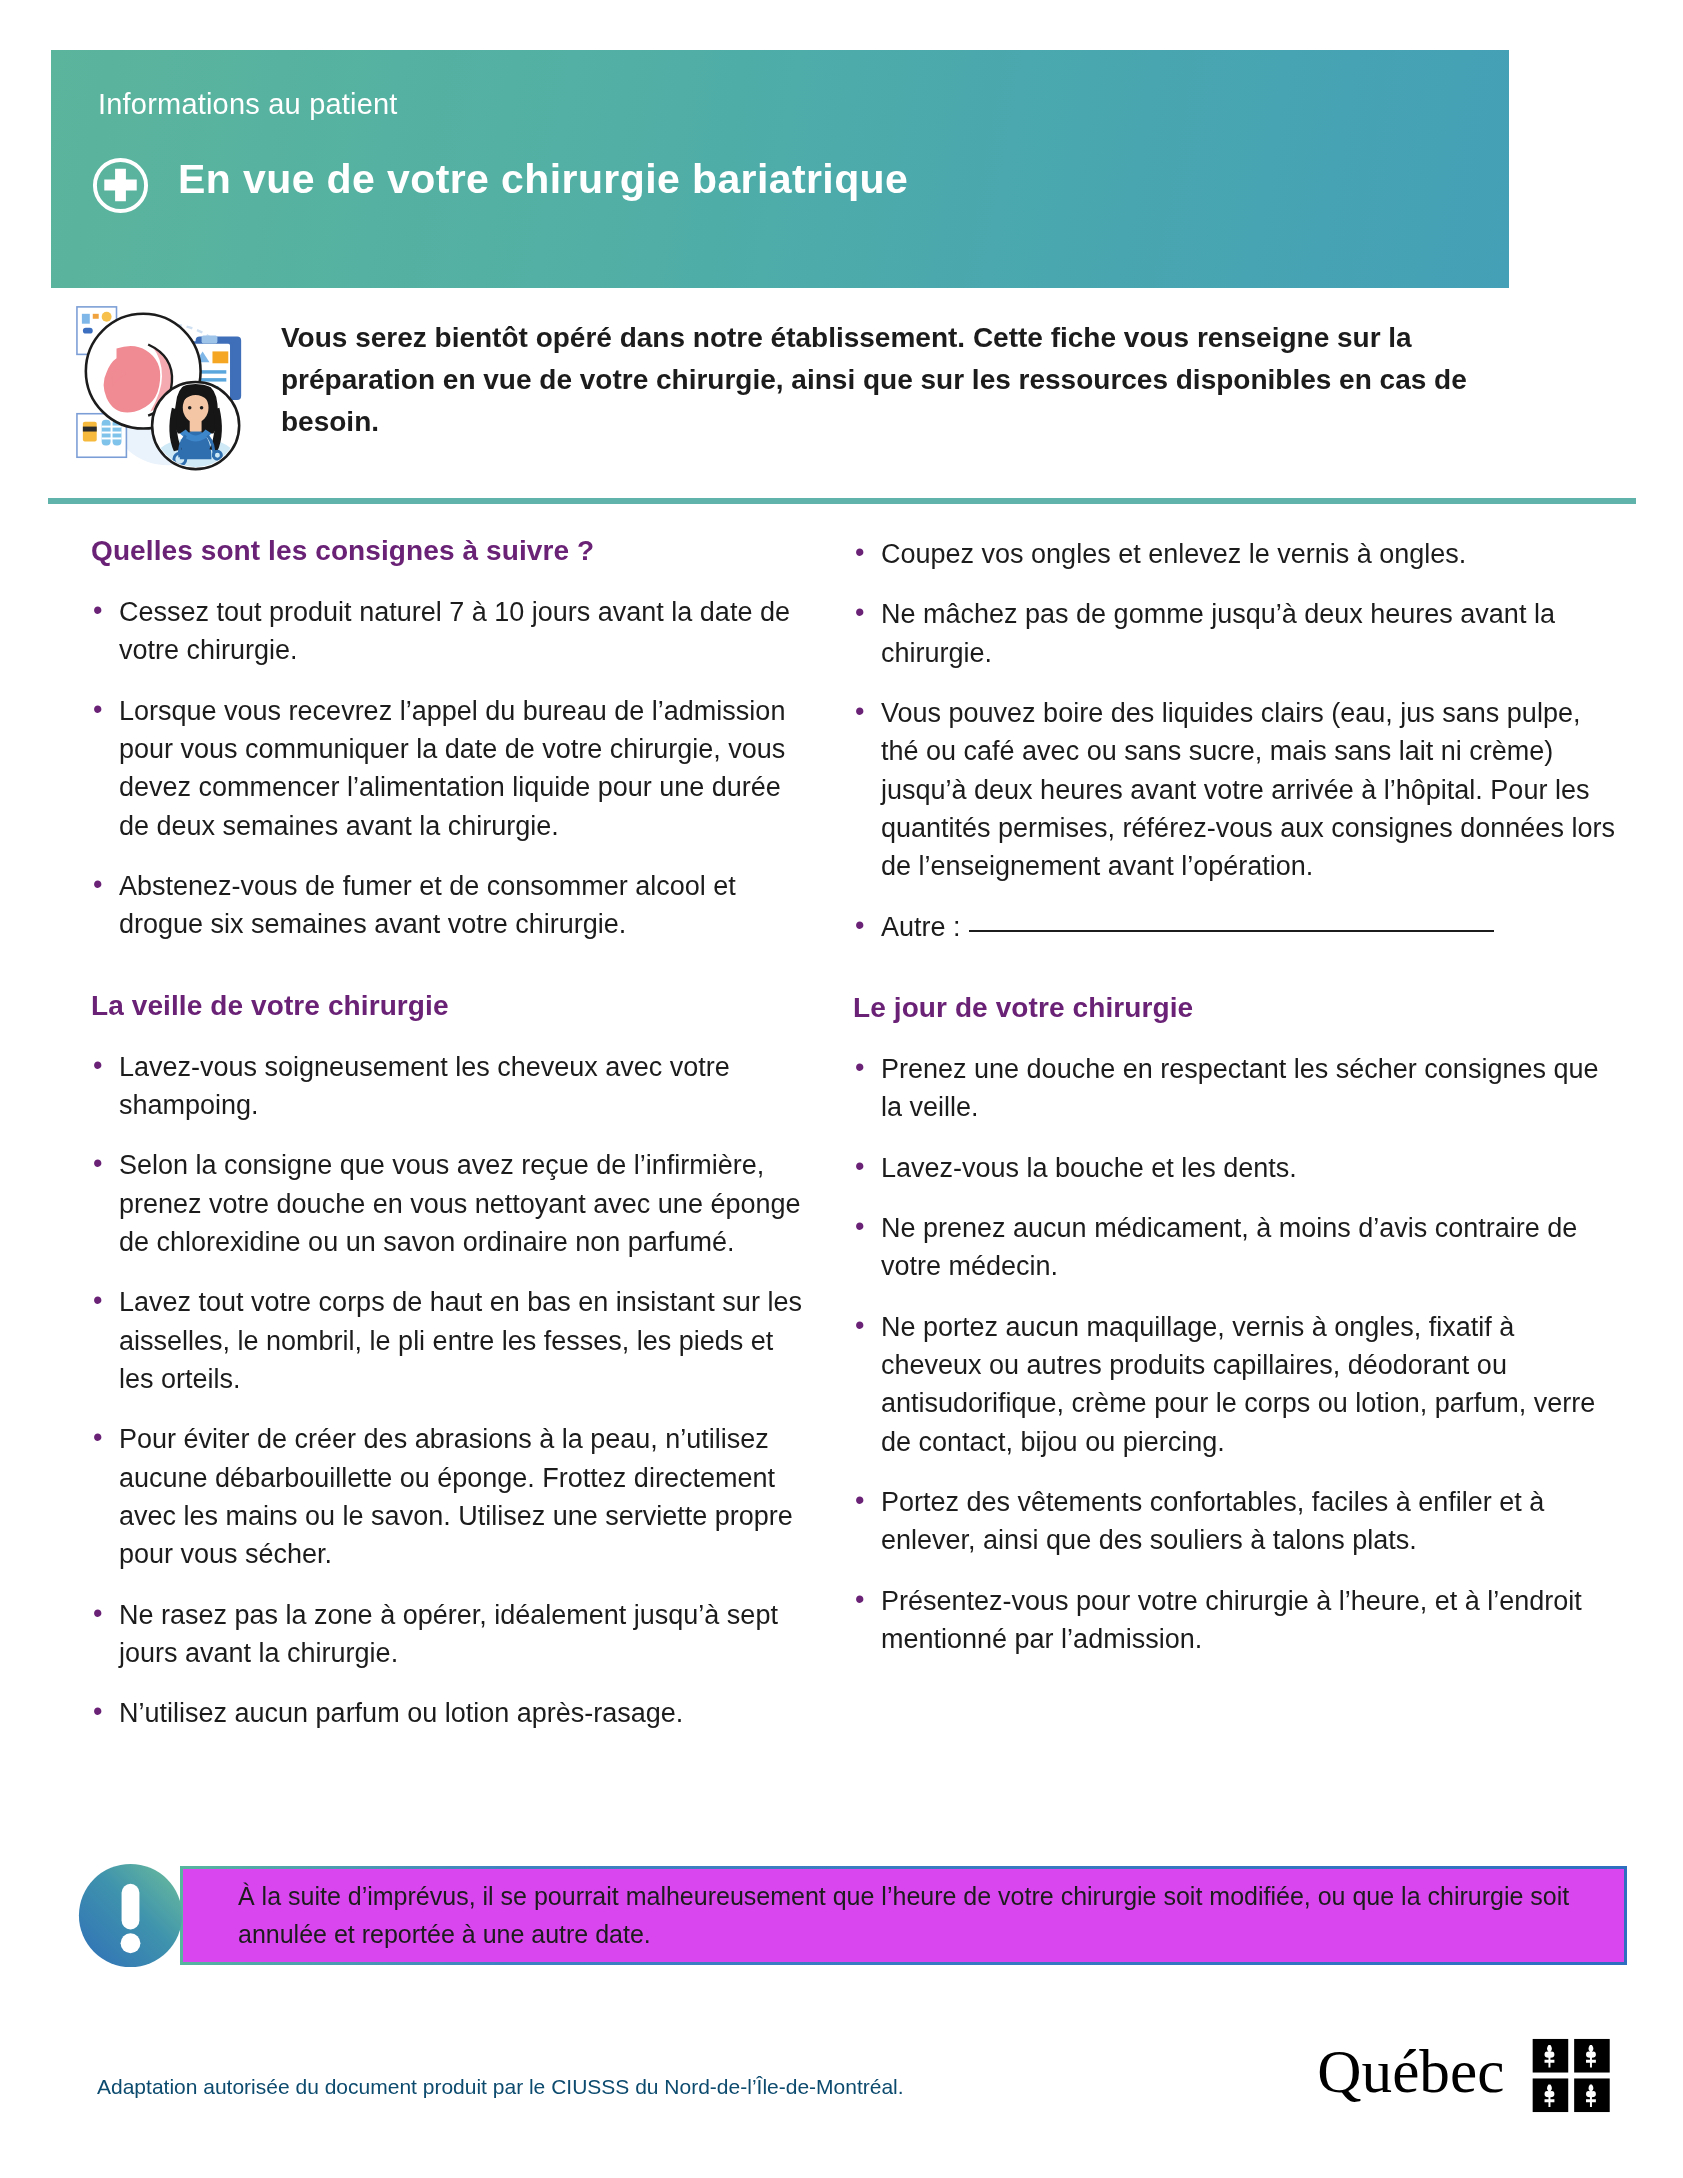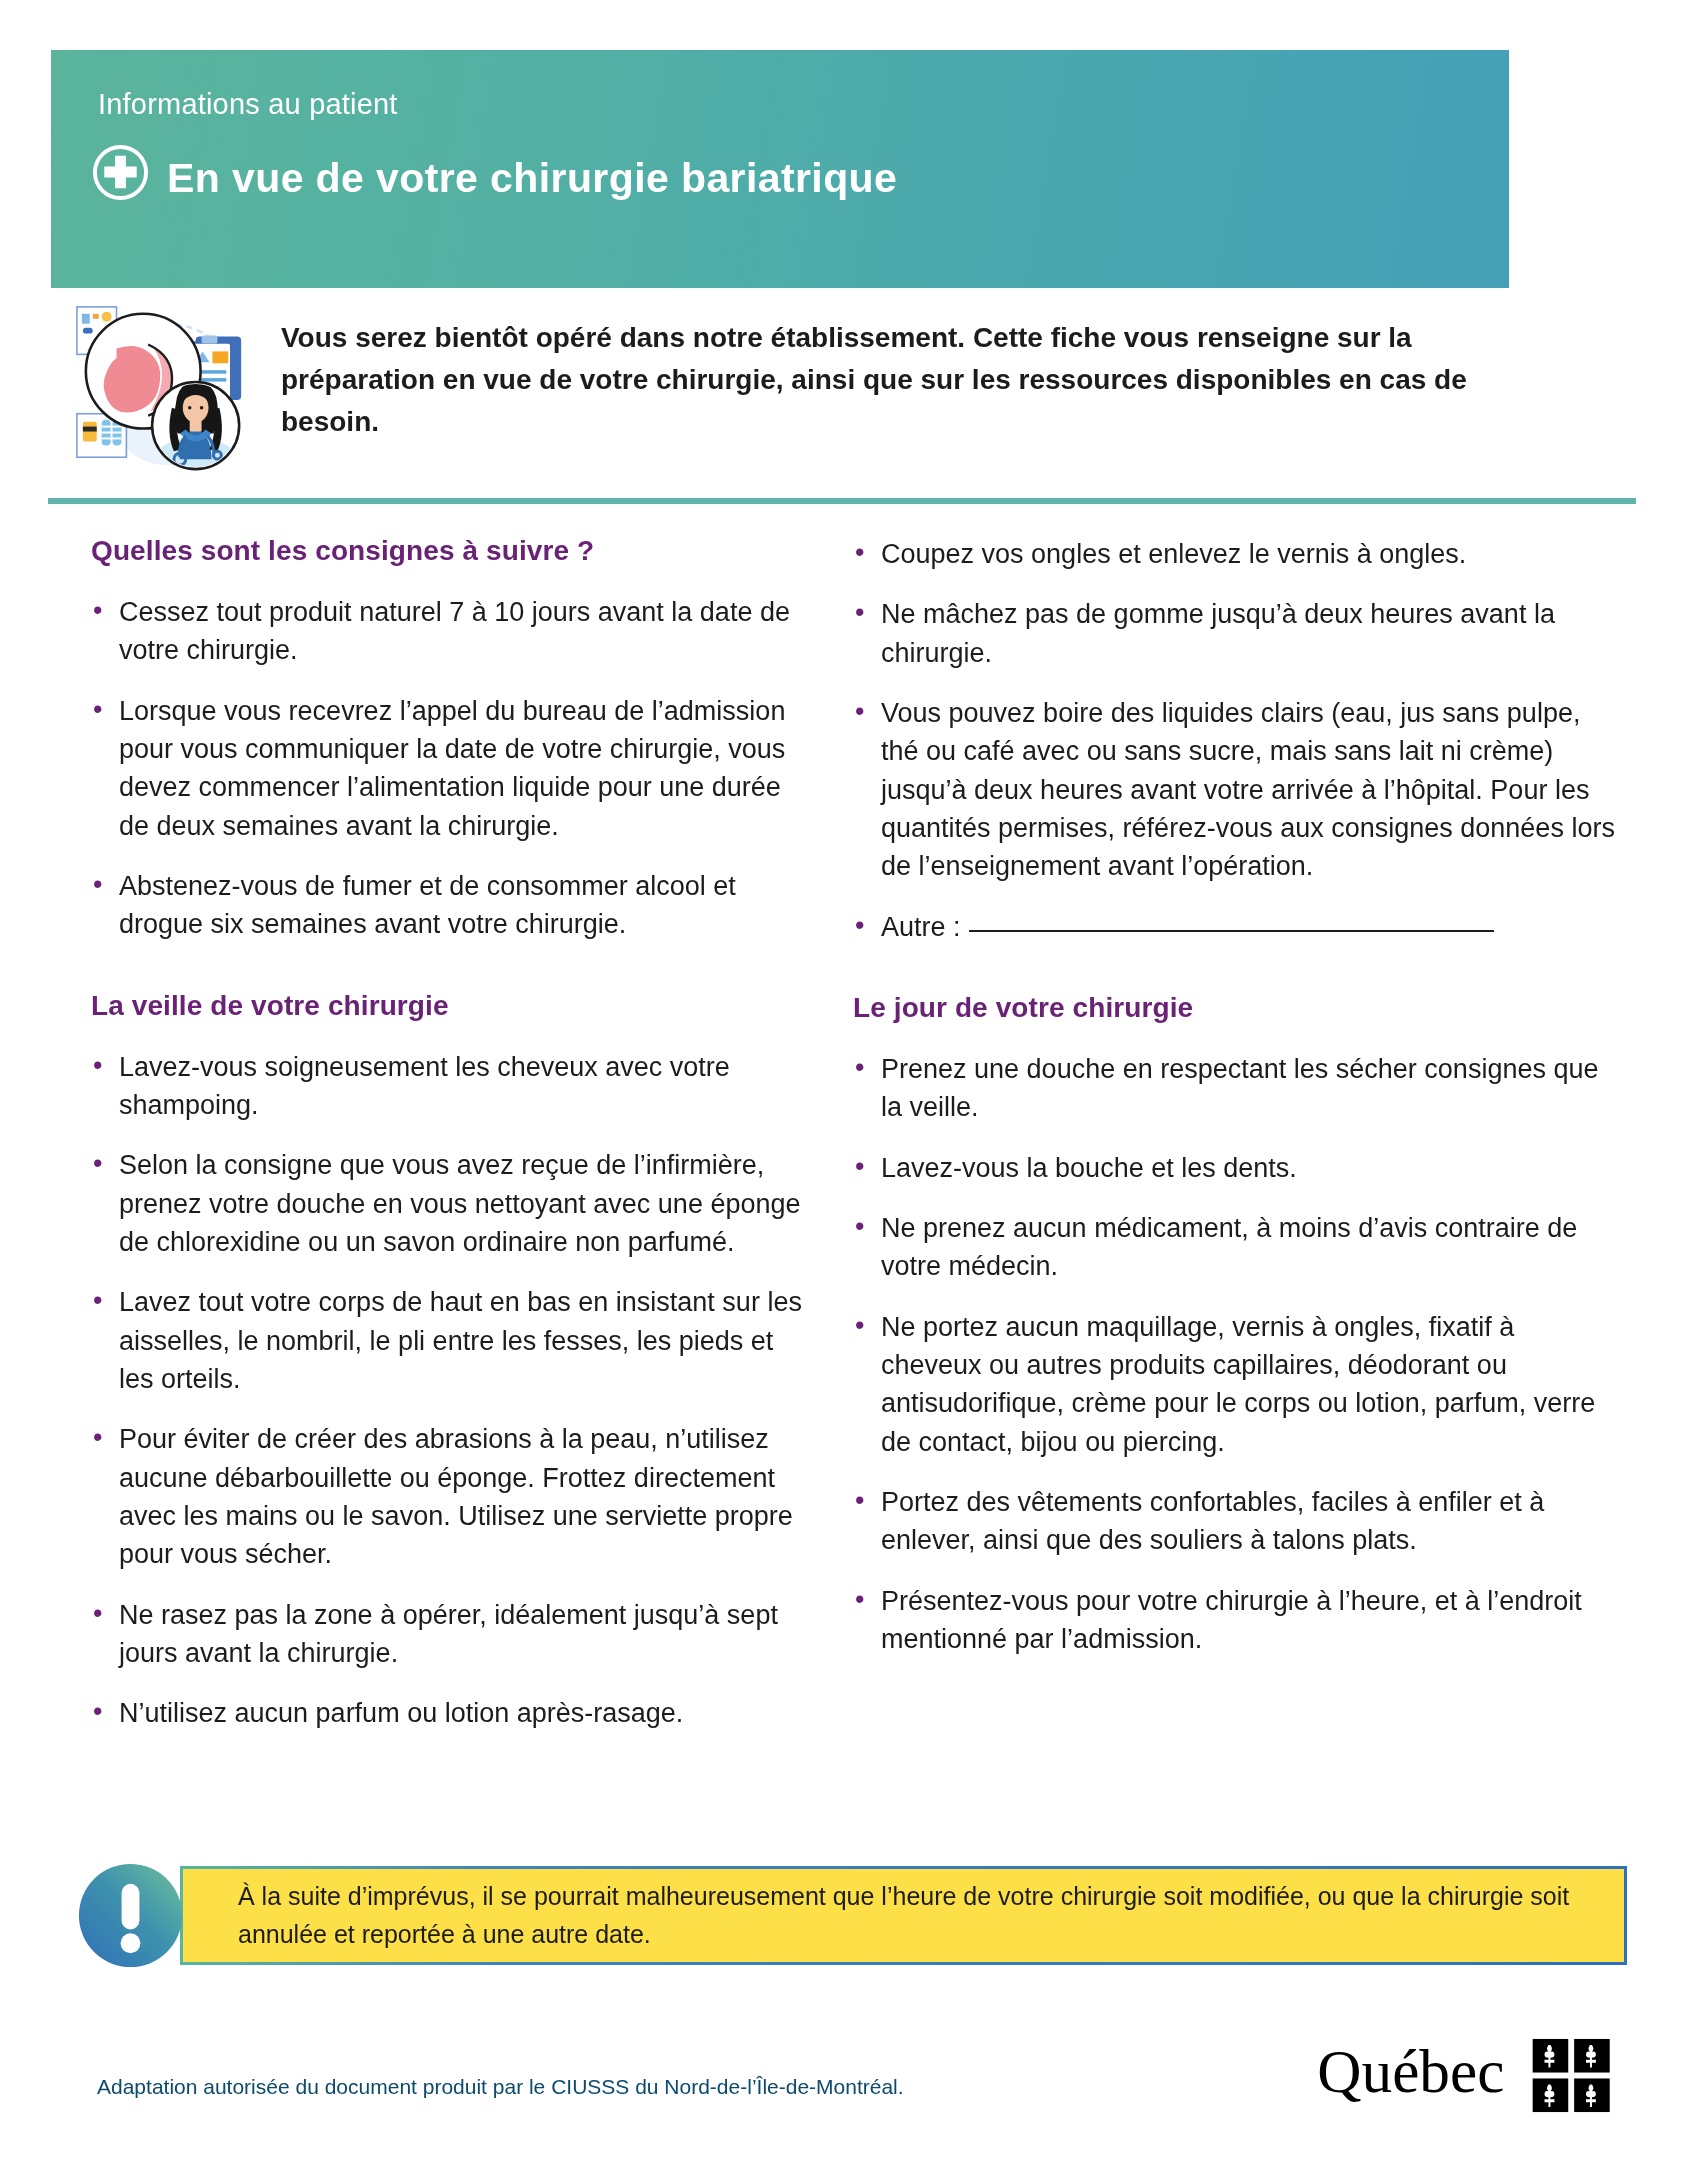--- a/index.html
+++ b/index.html
@@ -14,22 +14,22 @@
   .header {
     position: absolute; left: 51px; top: 50px;
     width: 1458px; height: 238px;
     background: linear-gradient(100deg, #5bb49c 0%, #52b0a4 35%, #4aa8ae 65%, #44a0b6 100%);
   }
   .header-eyebrow {
     position: absolute; left: 47px; top: 38px;
     color: #ffffff; font-size: 29px; font-weight: 400; letter-spacing: 0.2px;
   }
   .header-titlerow {
-    position: absolute; left: 40px; top: 93px;
-    display: flex; align-items: flex-end; gap: 17px;
+    position: absolute; left: 40px; top: 106px;
+    display: flex; align-items: flex-start; gap: 28px;
   }
   .cross-badge { width: 59px; height: 59px; flex: 0 0 59px; }
   .header-title {
     color: #ffffff; font-size: 41px; font-weight: bold; letter-spacing: 0.4px;
     white-space: nowrap;
   }
 
   
   .intro {
     position: absolute; left: 51px; top: 297px;
@@ -80,21 +80,21 @@
   
   .warn-wrap {
     position: absolute; left: 71px; top: 1856px;
     width: 1562px; height: 119px;
   }
   .warn-box {
     position: absolute; left: 109px; top: 10px;
     width: 1447px; height: 99px;
     border: 3px solid;
     border-image: linear-gradient(90deg, #57b59e 0%, #3f82c0 22%, #2f6fc0 100%) 1;
-    background: #fde047;
+    background: #d946ef;
     display: flex; align-items: center;
   }
   .warn-text {
     padding-left: 55px; padding-right: 20px;
     font-size: 25px; line-height: 1.5; color: #1c1c1c;
   }
   .warn-icon {
     position: absolute; left: 0px; top: 0px;
     width: 119px; height: 119px; z-index: 3;
   }

